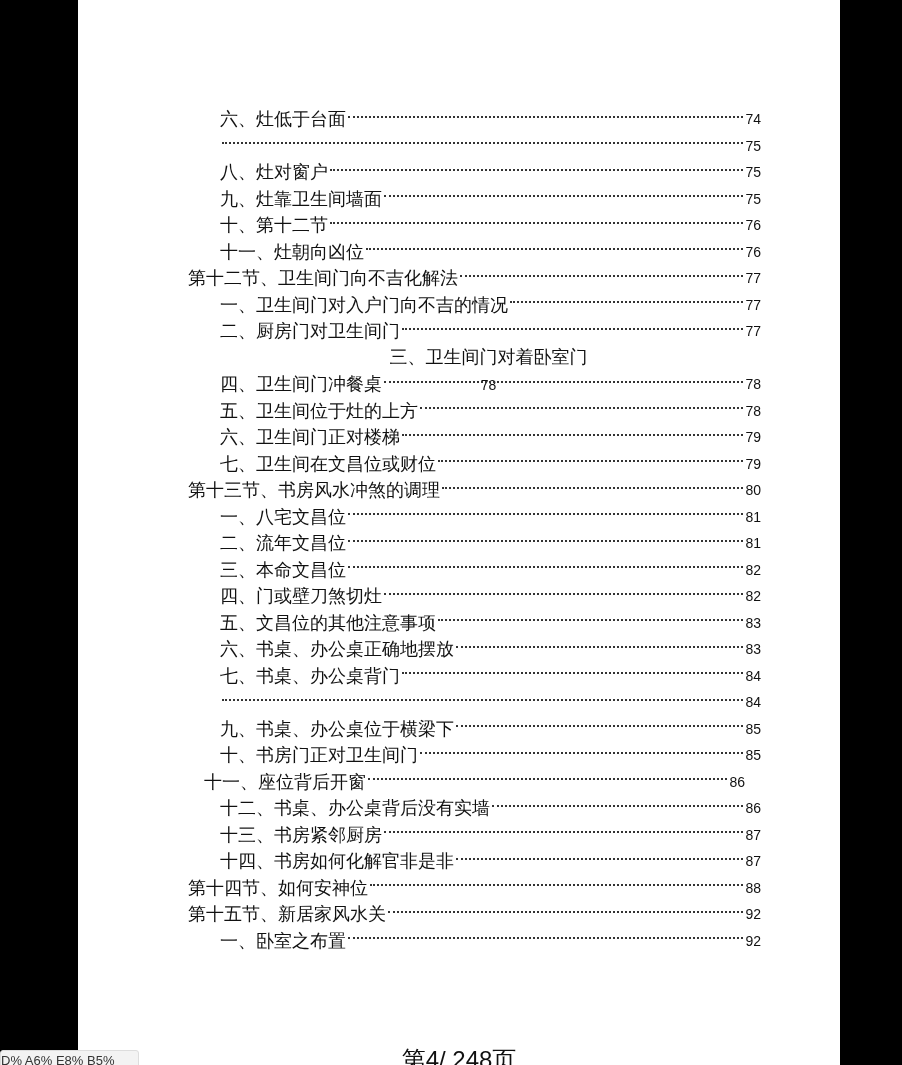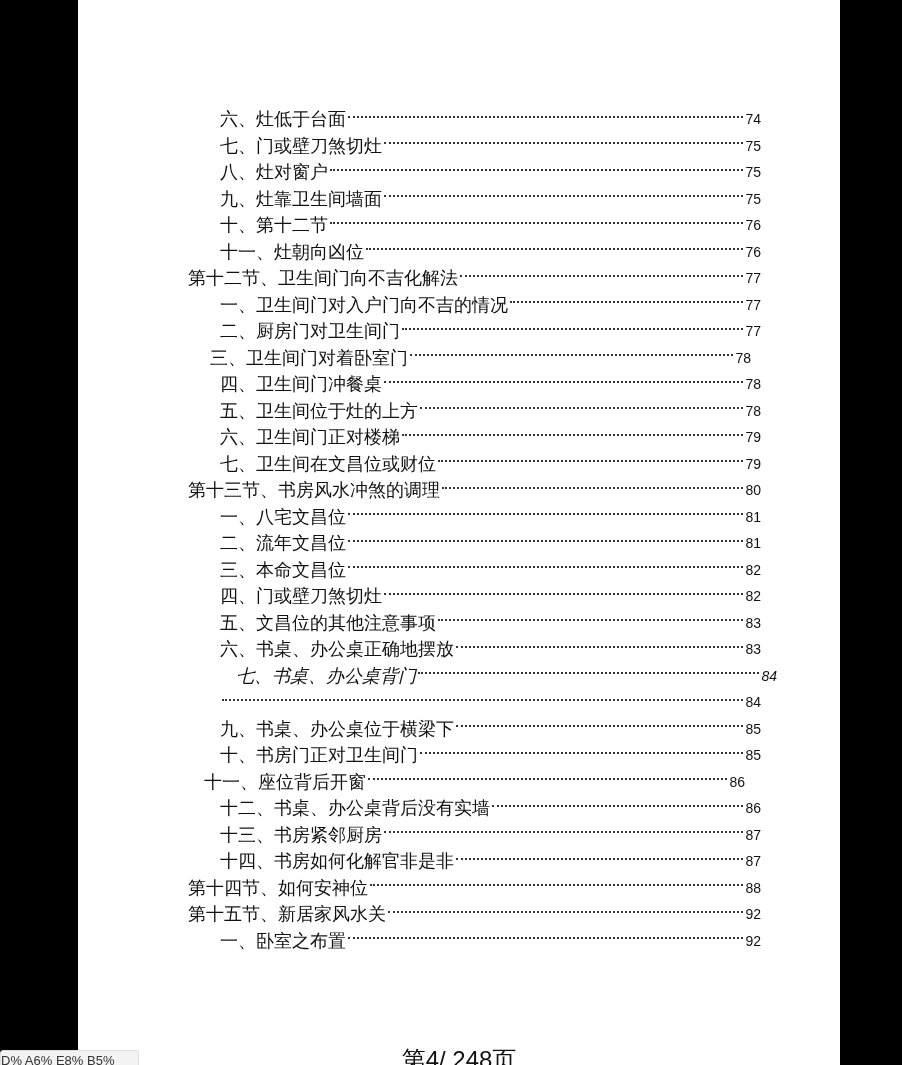--- a/index.html
+++ b/index.html
@@ -17,21 +17,20 @@
 <body>
 
 <div class="page">
   <div class="toc" id="toc">
       <div class="row" style="left: 142px; width: 541px; top: 106px;">
         <span class="title">六、灶低于台面</span>
         <span class="dots"></span>
         <span class="num">74</span>
       </div>
       <div class="row" style="left: 142px; width: 541px; top: 132.5px;">
-        <span class="title">七、门或壁刀煞切灶</span>
         <span class="dots"></span>
         <span class="num">75</span>
       </div>
       <div class="row" style="left: 142px; width: 541px; top: 159px;">
         <span class="title">八、灶对窗户</span>
         <span class="dots"></span>
         <span class="num">75</span>
       </div>
       <div class="row" style="left: 142px; width: 541px; top: 185.5px;">
         <span class="title">九、灶靠卫生间墙面</span>
@@ -56,21 +55,21 @@
       <div class="row" style="left: 142px; width: 541px; top: 291.5px;">
         <span class="title">一、卫生间门对入户门向不吉的情况</span>
         <span class="dots"></span>
         <span class="num">77</span>
       </div>
       <div class="row" style="left: 142px; width: 541px; top: 318px;">
         <span class="title">二、厨房门对卫生间门</span>
         <span class="dots"></span>
         <span class="num">77</span>
       </div>
-      <div class="row" style="left: 132px; width: 541px; top: 344.5px;">
+      <div class="row" style="left: 140px; width: 541px; top: 344.5px; flex-direction: column;">
         <span class="title">三、卫生间门对着卧室门</span>
         <span class="dots"></span>
         <span class="num">78</span>
       </div>
       <div class="row" style="left: 142px; width: 541px; top: 371px;">
         <span class="title">四、卫生间门冲餐桌</span>
         <span class="dots"></span>
         <span class="num">78</span>
       </div>
       <div class="row" style="left: 142px; width: 541px; top: 397.5px;">
@@ -116,21 +115,21 @@
       <div class="row" style="left: 142px; width: 541px; top: 609.5px;">
         <span class="title">五、文昌位的其他注意事项</span>
         <span class="dots"></span>
         <span class="num">83</span>
       </div>
       <div class="row" style="left: 142px; width: 541px; top: 636px;">
         <span class="title">六、书桌、办公桌正确地摆放</span>
         <span class="dots"></span>
         <span class="num">83</span>
       </div>
-      <div class="row" style="left: 158px; width: 541px; top: 662.5px; font-style: italic;">
+      <div class="row" style="left: 142px; width: 541px; top: 662.5px;">
         <span class="title">七、书桌、办公桌背门</span>
         <span class="dots"></span>
         <span class="num">84</span>
       </div>
       <div class="row" style="left: 142px; width: 541px; top: 689px;">
         <span class="dots"></span>
         <span class="num">84</span>
       </div>
       <div class="row" style="left: 142px; width: 541px; top: 715.5px;">
         <span class="title">九、书桌、办公桌位于横梁下</span>

